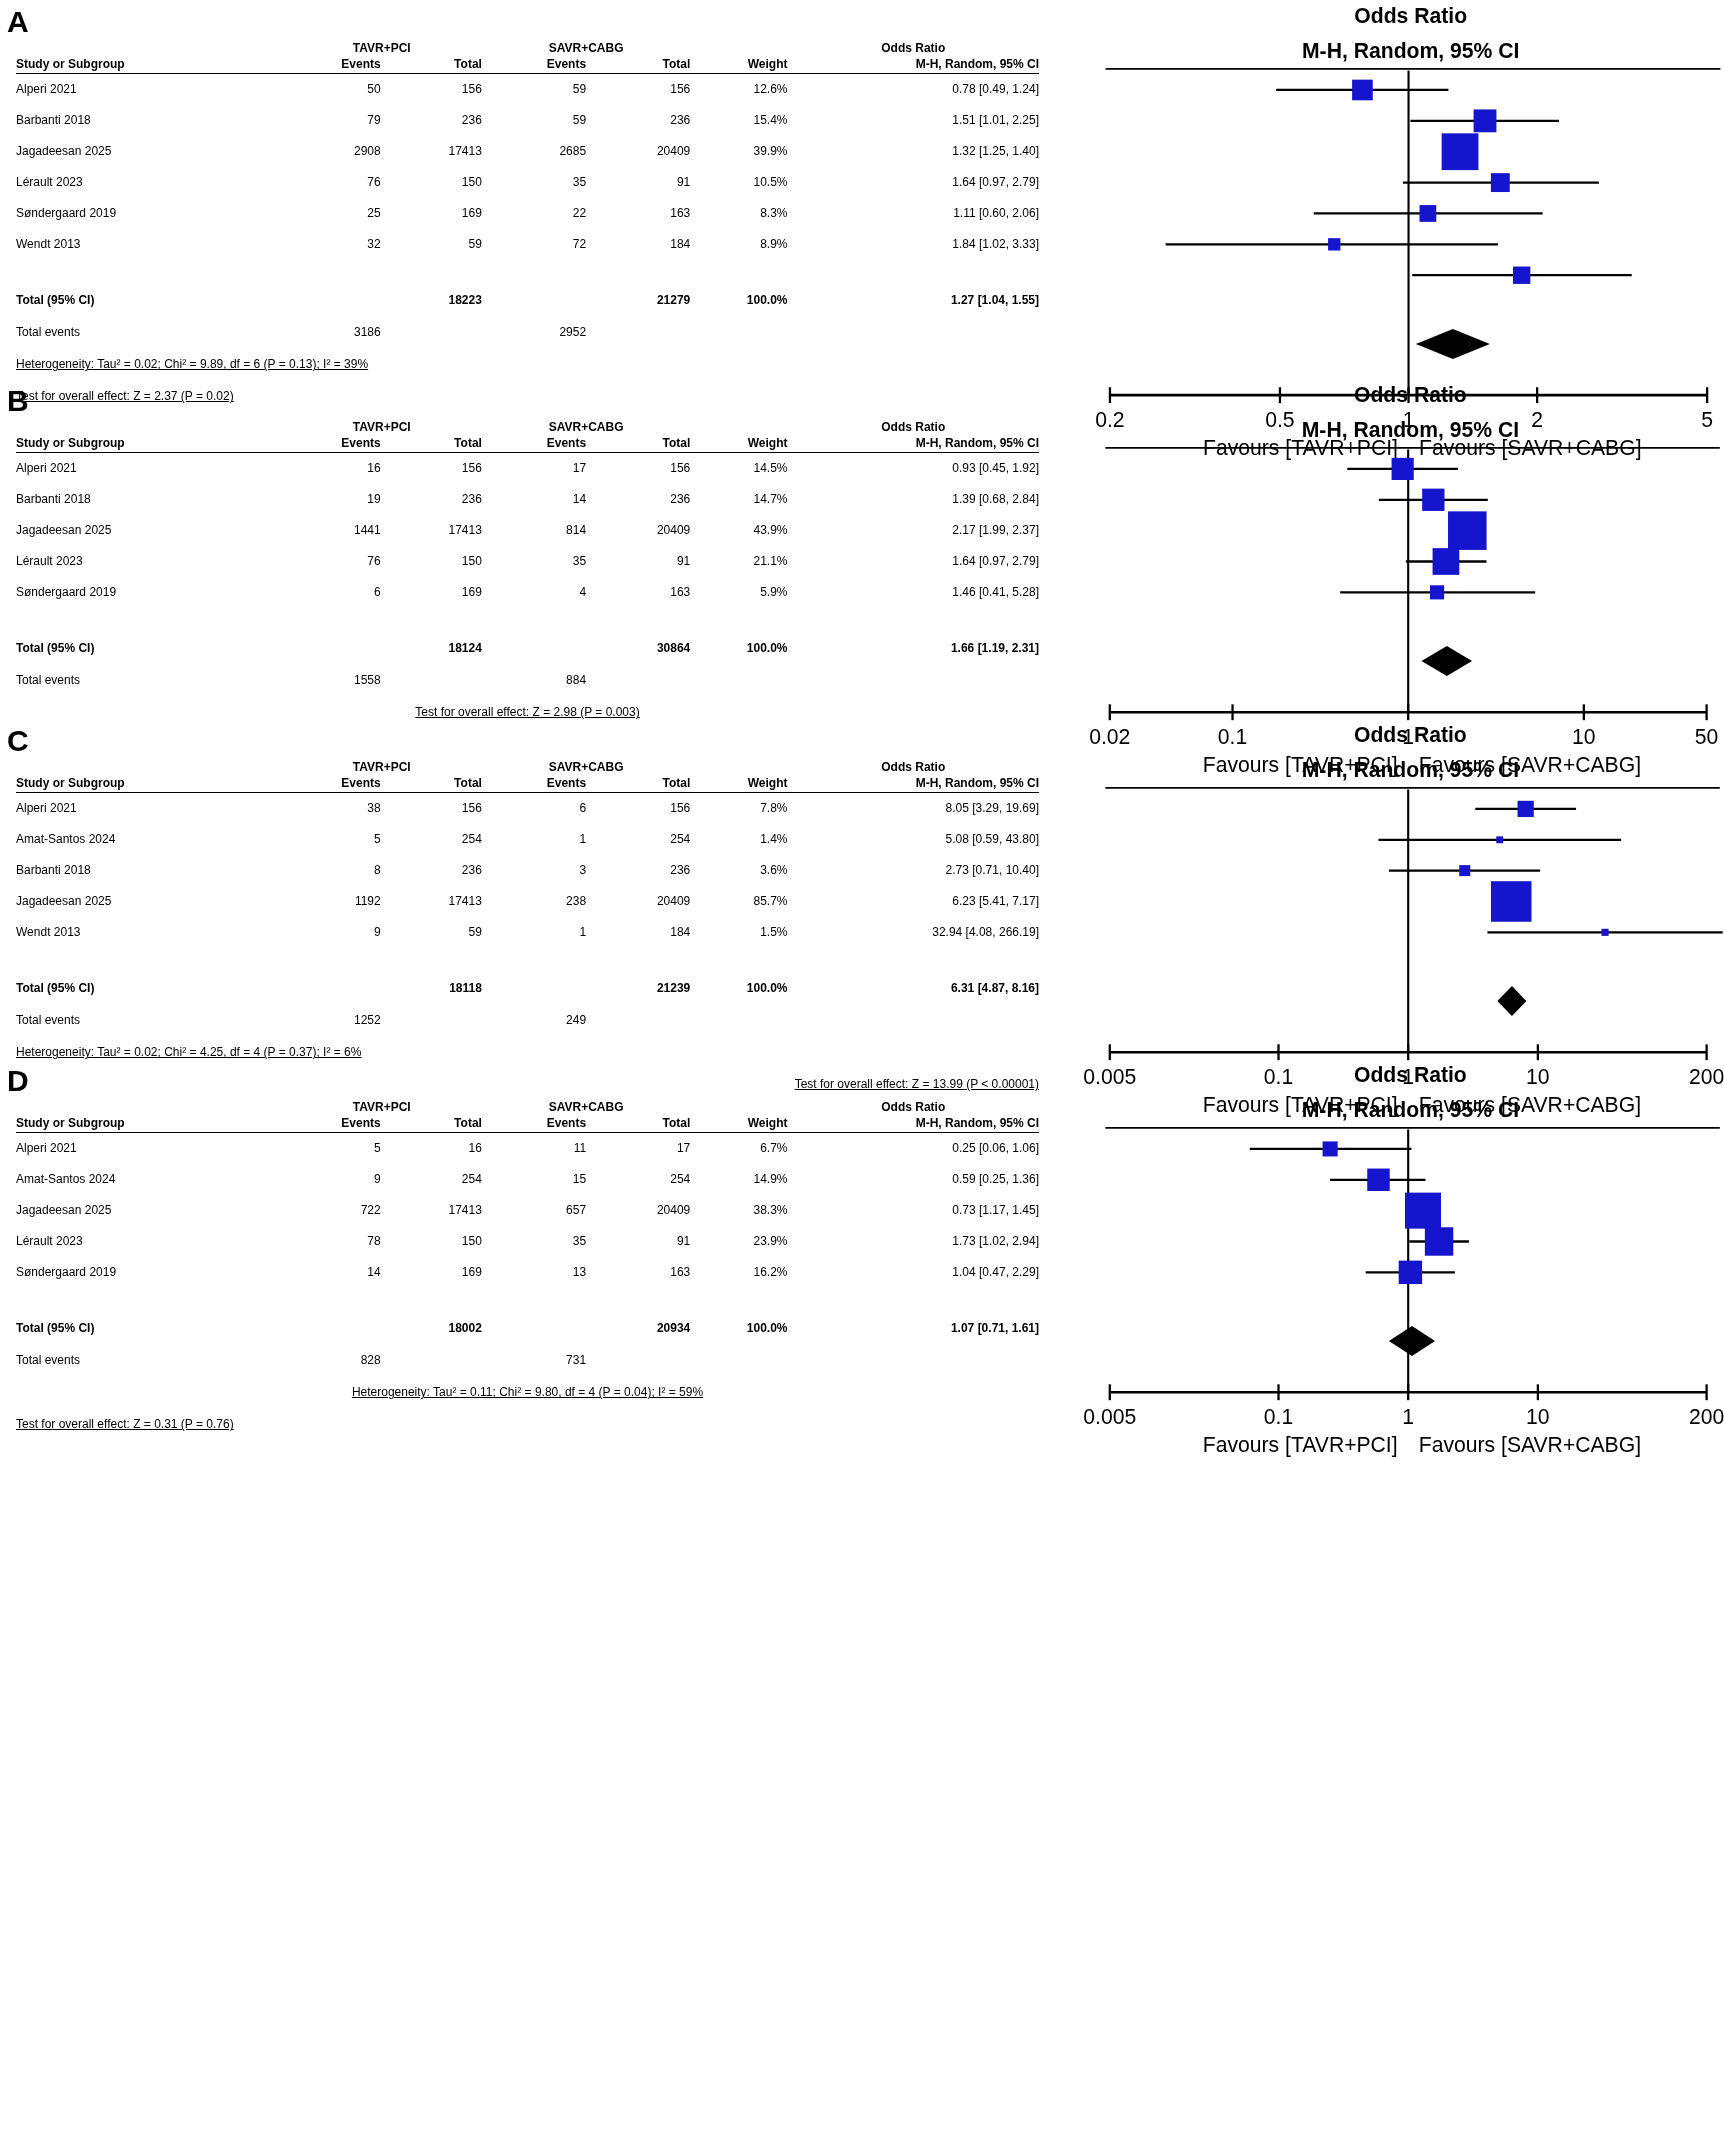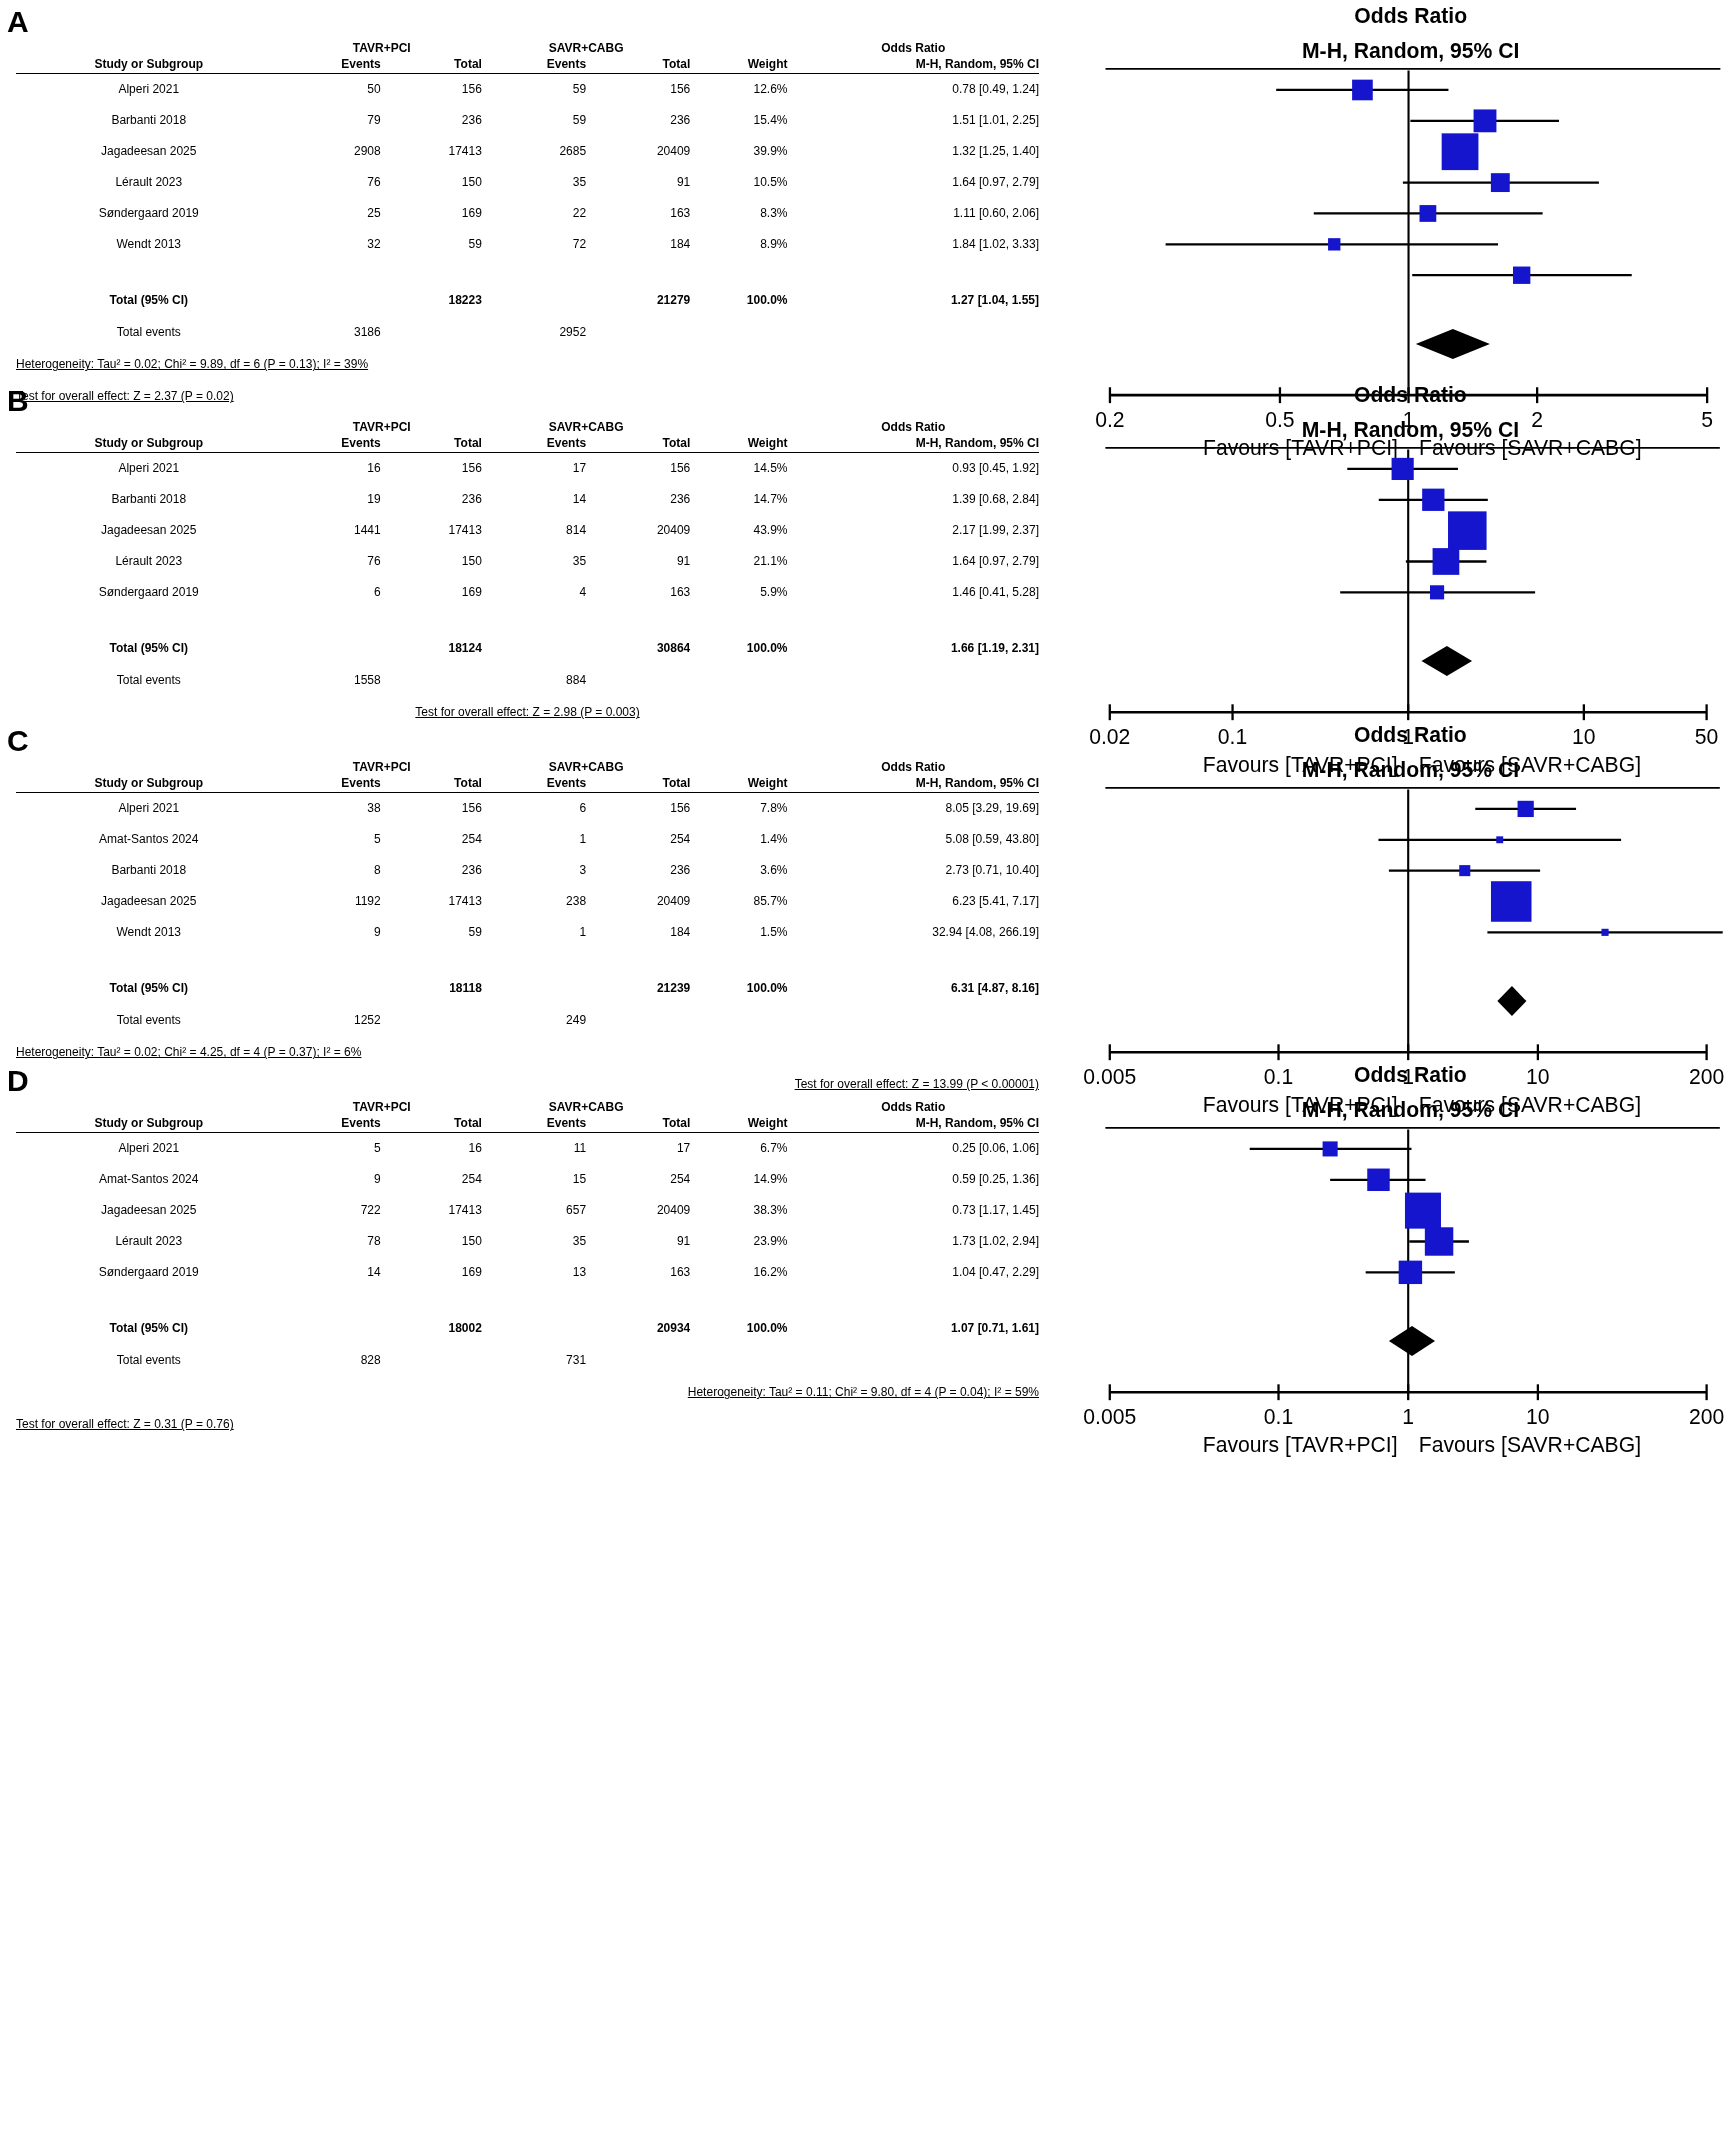--- a/index.html
+++ b/index.html
@@ -3,21 +3,21 @@
 <meta charset="utf-8">
 <style>
   html,body{margin:0;padding:0;background:#fff;}
   body{width:1725px;height:2148px;font-family:"Liberation Sans",sans-serif;color:#000;position:relative;overflow:hidden;}
   .panel{position:absolute;left:0;width:1725px;}
   .panel-letter{position:absolute;left:7px;font-weight:bold;font-size:30px;line-height:30px;font-family:"Liberation Sans",sans-serif;}
   .ftable{position:absolute;left:16px;top:0;width:1023px;border-collapse:collapse;font-size:12px;font-family:"Liberation Sans",sans-serif;}
   .ftable td,.ftable th{padding:0;margin:0;}
   .grp-hdr td{font-weight:bold;text-align:center;padding-bottom:1.8px;}
   .col-hdr td{font-weight:bold;border-bottom:1.8px solid #000;padding-bottom:2.6px;}
-  .c-study{width:265px;text-align:center;}
+  .c-study{width:265px;text-align:left;}
   .c-ev1{width:99px;text-align:right;}
   .c-tt1{width:101px;text-align:right;}
   .c-ev2{width:104px;text-align:right;}
   .c-tt2{width:104px;text-align:right;}
   .c-wt{width:97px;text-align:right;}
   .c-or{width:251px;text-align:right;padding-right:5.3px;}
   .datarow td{height:31px;line-height:31px;}
   .spacer td{height:23px;}
   .totalrow td{height:34px;line-height:34px;font-weight:bold;}
   .eventsrow td{height:31px;line-height:31px;}
@@ -534,21 +534,21 @@
           <tr class="eventsrow">
             <td class="c-study">Total events</td>
             <td class="c-ev1">828</td>
             <td class="c-tt1"></td>
             <td class="c-ev2">731</td>
             <td class="c-tt2"></td>
             <td class="c-wt"></td>
             <td class="c-or"></td>
           </tr>
           <tr class="noterow">
-            <td colspan="7" style="text-align: right;">Heterogeneity: Tau² = 0.11; Chi² = 9.80, df = 4 (P = 0.04); I² = 59%</td>
+            <td colspan="7" style="text-align: center;">Heterogeneity: Tau² = 0.11; Chi² = 9.80, df = 4 (P = 0.04); I² = 59%</td>
           </tr>
           <tr class="noterow">
             <td colspan="7" style="text-align: left;">Test for overall effect: Z = 0.31 (P = 0.76)</td>
           </tr>
         </tbody>
       </table>
       <div class="plot" style="left: 0px; top: 0px; width: 1725px; height: 402px;">
         <svg width="1725" height="402" viewBox="0 0 1955 456">
           <line x1="1253" y1="78" x2="1950" y2="78" stroke="#000" stroke-width="2"></line>
           <line x1="1596.5" y1="80" x2="1596.5" y2="378" stroke="#000" stroke-width="2.4"></line>

